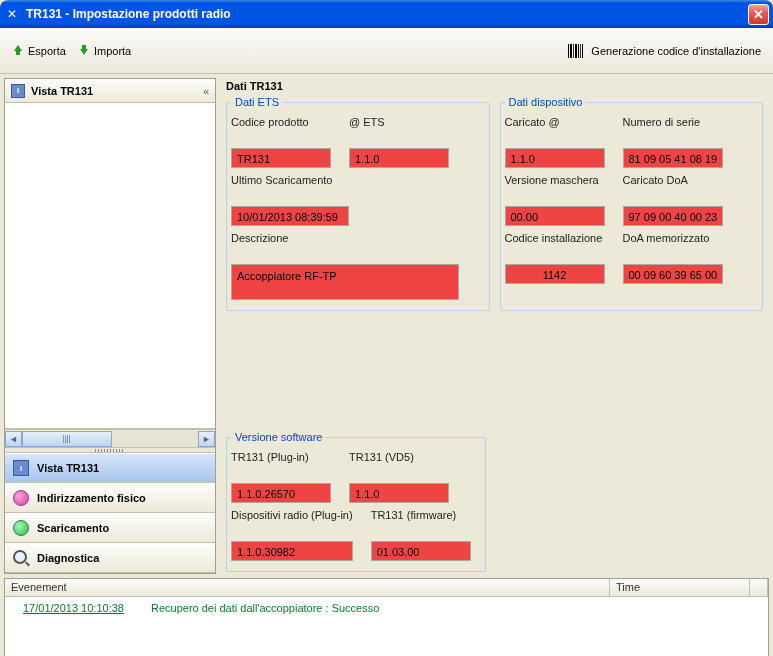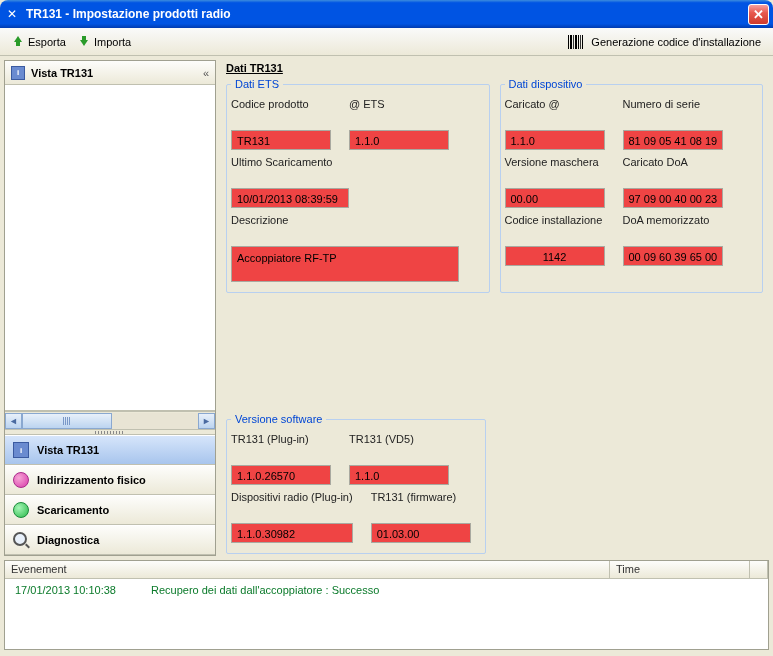--- a/index.html
+++ b/index.html
@@ -3,21 +3,21 @@
 <meta charset="utf-8">
 <style>
 * { box-sizing: border-box; margin: 0; padding: 0; font-family: Tahoma, Arial, sans-serif; font-size: 11px; }
 body { background: #ece9d8; width: 773px; height: 656px; overflow: hidden; }
 
 .titlebar { height: 28px; background: linear-gradient(to bottom, #3c8cde 0%, #0054e3 10%, #0054e3 85%, #003bb0 100%); display: flex; align-items: center; padding: 0 4px; border-top-left-radius: 8px; border-top-right-radius: 8px; }
 .titlebar .sysicon { width: 16px; height: 16px; margin-right: 6px; display: flex; align-items: center; justify-content: center; color: #fff; font-size: 12px; }
 .titlebar .title { color: #fff; font-weight: bold; font-size: 12px; flex: 1; }
 .titlebar .closebtn { width: 21px; height: 21px; background: linear-gradient(to bottom, #f5a0a0, #e85a4f 40%, #cf3a2c); border: 1px solid #fff; border-radius: 3px; color: #fff; font-weight: bold; display: flex; align-items: center; justify-content: center; cursor: pointer; font-size: 13px; }
 
-.toolbar { height: 28px; background: linear-gradient(to bottom, #fafafa, #ece9d8); border-bottom: 1px solid #c0c0b0; display: flex; align-items: center; padding: 0 6px; }
+.toolbar { height: 46px; background: linear-gradient(to bottom, #fafafa, #ece9d8); border-bottom: 1px solid #c0c0b0; display: flex; align-items: center; padding: 0 6px; }
 .toolbar .tbtn { display: flex; align-items: center; gap: 4px; padding: 3px 6px; cursor: pointer; border-radius: 3px; }
 .toolbar .spacer { flex: 1; }
 .arrow-up { width: 12px; height: 12px; position: relative; }
 .arrow-up::before { content: ''; position: absolute; left: 2px; top: 0; border-left: 4px solid transparent; border-right: 4px solid transparent; border-bottom: 6px solid #2a9b2a; }
 .arrow-up::after { content: ''; position: absolute; left: 4px; top: 5px; width: 4px; height: 5px; background: #2a9b2a; }
 .arrow-down { width: 12px; height: 12px; position: relative; }
 .arrow-down::before { content: ''; position: absolute; left: 4px; top: 0; width: 4px; height: 5px; background: #2a9b2a; }
 .arrow-down::after { content: ''; position: absolute; left: 2px; top: 4px; border-left: 4px solid transparent; border-right: 4px solid transparent; border-top: 6px solid #2a9b2a; }
 .barcode { display: inline-flex; gap: 1px; align-items: stretch; height: 14px; margin-right: 4px; }
 .barcode span { width: 1px; background: #000; }
@@ -43,21 +43,21 @@
 .navbtn.selected { background: linear-gradient(to bottom, #d6e5fb, #a8c5ed); }
 .navbtn .nicon { width: 16px; height: 16px; display: flex; align-items: center; justify-content: center; }
 .nicon.view { background: #6a8bd0; border: 1px solid #3a5aa0; color: #fff; font-size: 8px; }
 .nicon.phys { border-radius: 50%; background: radial-gradient(circle at 35% 35%, #f6a6d6, #d93aaa); border: 1px solid #a82a8a; }
 .nicon.dl { border-radius: 50%; background: radial-gradient(circle at 35% 35%, #a6f6b6, #2ab94a); border: 1px solid #1a8a3a; }
 .nicon.diag { position: relative; }
 .nicon.diag::before { content: ''; position: absolute; width: 10px; height: 10px; border: 2px solid #555; border-radius: 50%; left: 0; top: 0; background: #e8f0fa; }
 .nicon.diag::after { content: ''; position: absolute; width: 5px; height: 2px; background: #555; transform: rotate(45deg); right: -1px; bottom: 1px; }
 
 .rightpanel { flex: 1; display: flex; flex-direction: column; padding: 2px 6px; }
-.rp-title { font-weight: bold; margin-bottom: 4px; text-decoration: underline; }
+.rp-title { font-weight: bold; margin-bottom: 4px; }
 .rp-row { display: flex; gap: 10px; }
 
 fieldset { border: 1px solid #b8d0f0; padding: 8px 10px 10px 4px; border-radius: 2px; }
 legend { color: #0046d5; padding: 0 4px; }
 .gbox { display: flex; flex-direction: column; gap: 6px; }
 .grow { display: flex; gap: 18px; }
 .gcol { display: flex; flex-direction: column; gap: 20px; }
 .glabel { color: #222; }
 .gval { height: 20px; line-height: 20px; border: 1px solid #a9a9a0; background: #ef4444; padding: 0 5px; min-width: 100px; }
 .gval.c { text-align: center; }
@@ -66,21 +66,21 @@
 .spacer-v { flex: 1; }
 
 .logpanel { height: 90px; margin: 0 4px 4px 4px; border: 1px solid #a0a090; background: #fff; display: flex; flex-direction: column; }
 .loghead { height: 18px; background: linear-gradient(to bottom, #fdfdfb, #ece9d8); border-bottom: 1px solid #c0c0b0; display: flex; }
 .loghead .lh { padding: 2px 6px; border-right: 1px solid #c0c0b0; color: #333; }
 .loghead .lh.time { width: 140px; }
 .loghead .lh.ev { flex: 1; }
 .logbody { flex: 1; padding: 3px 0; }
 .logrow { display: flex; }
 .logrow .lc { padding: 2px 6px; color: #0a7a2a; }
-.logrow .lc.time { width: 140px; padding-left: 10px; }
+.logrow .lc.time { width: 140px; padding-left: 18px; text-decoration: underline; }
 .logrow .lc.ev { flex: 1; }
 </style>
 </head>
 <body>
 
 <div class="titlebar">
   <div class="sysicon">✕</div>
   <div class="title">TR131 - Impostazione prodotti radio</div>
   <div class="closebtn">✕</div>
 </div>

